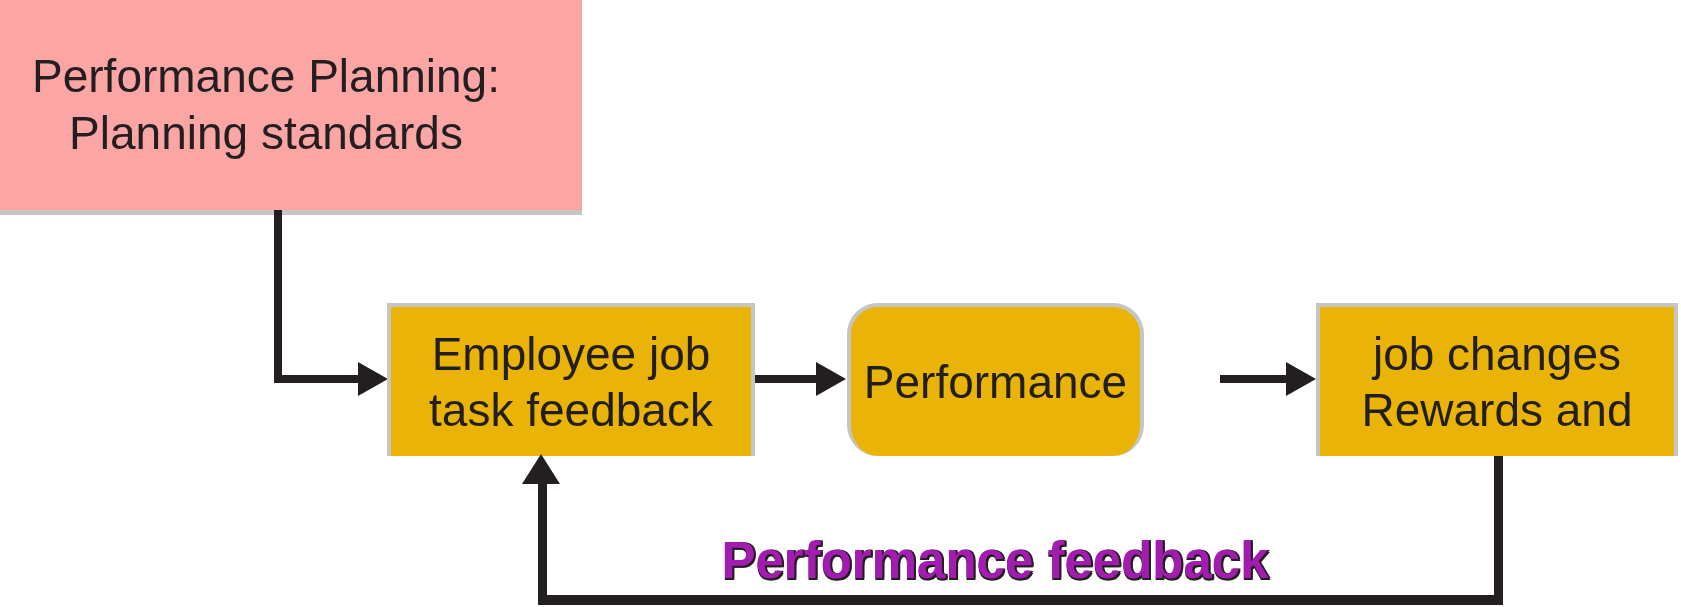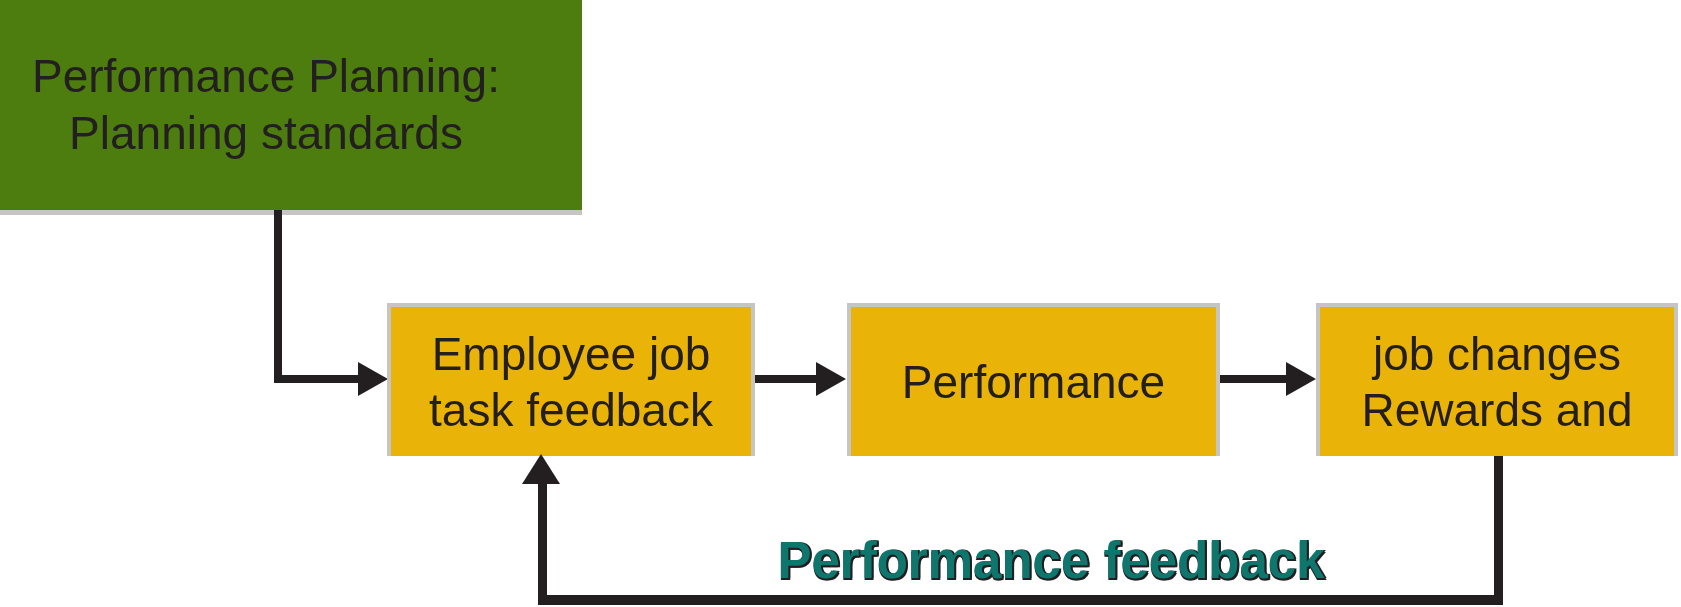--- a/index.html
+++ b/index.html
@@ -30,33 +30,33 @@
   .box .line {
     display: block;
     font-size: 46px;
     line-height: 56px;
     white-space: nowrap;
   }
 
   #planning-box {
     left: 0; top: 0;
     width: 582px; height: 215px;
-    background: #4d7c0f;
+    background: #fca5a5;
     border-bottom: 5px solid #c6c5c1;
     padding-right: 50px;
   }
   #planning-box .line { line-height: 57px; }
 
   .process-box {
     background: #eab308;
     border: 4px solid #c6c5c1;
     border-bottom: none;
   }
   #box-behavior   { left: 387px;  top: 303px; width: 368px; height: 153px; }
-  #box-evaluation { left: 847px;  top: 303px; width: 373px; height: 153px; }
+  #box-evaluation { left: 847px;  top: 303px; width: 297px; height: 153px; border-radius: 31px; }
   #box-rewards    { left: 1316px; top: 303px; width: 362px; height: 153px; }
 
   
   .cline {
     position: absolute;
     background: #231f20;
   }
   #line-planning-down   { left: 274px;  top: 210px; width: 8px;   height: 173px; }
   #line-planning-right  { left: 274px;  top: 375px; width: 92px;  height: 8px; }
   #line-behavior-eval   { left: 755px;  top: 375px; width: 64px;  height: 8px; }
@@ -81,27 +81,27 @@
     width: 0; height: 0;
     border-bottom: 30px solid #231f20;
     border-left: 19px solid transparent;
     border-right: 19px solid transparent;
   }
   #head-feedback-up { left: 522px; top: 454px; }
 
   
   #feedback-label {
     position: absolute;
-    left: 731px; top: 531px;
+    left: 675px; top: 531px;
     width: 640px;
     text-align: center;
     font-size: 51px;
     font-weight: 700;
     white-space: nowrap;
-    color: #0f766e;
+    color: #a21caf;
     text-shadow: 2px 0 0 #231f20, 0 2px 0 #231f20, 2px 2px 0 #231f20;
     letter-spacing: 0px;
   }
 </style>
 </head>
 <body>
 
 <div id="stage">
 
   <div class="box" id="planning-box">

